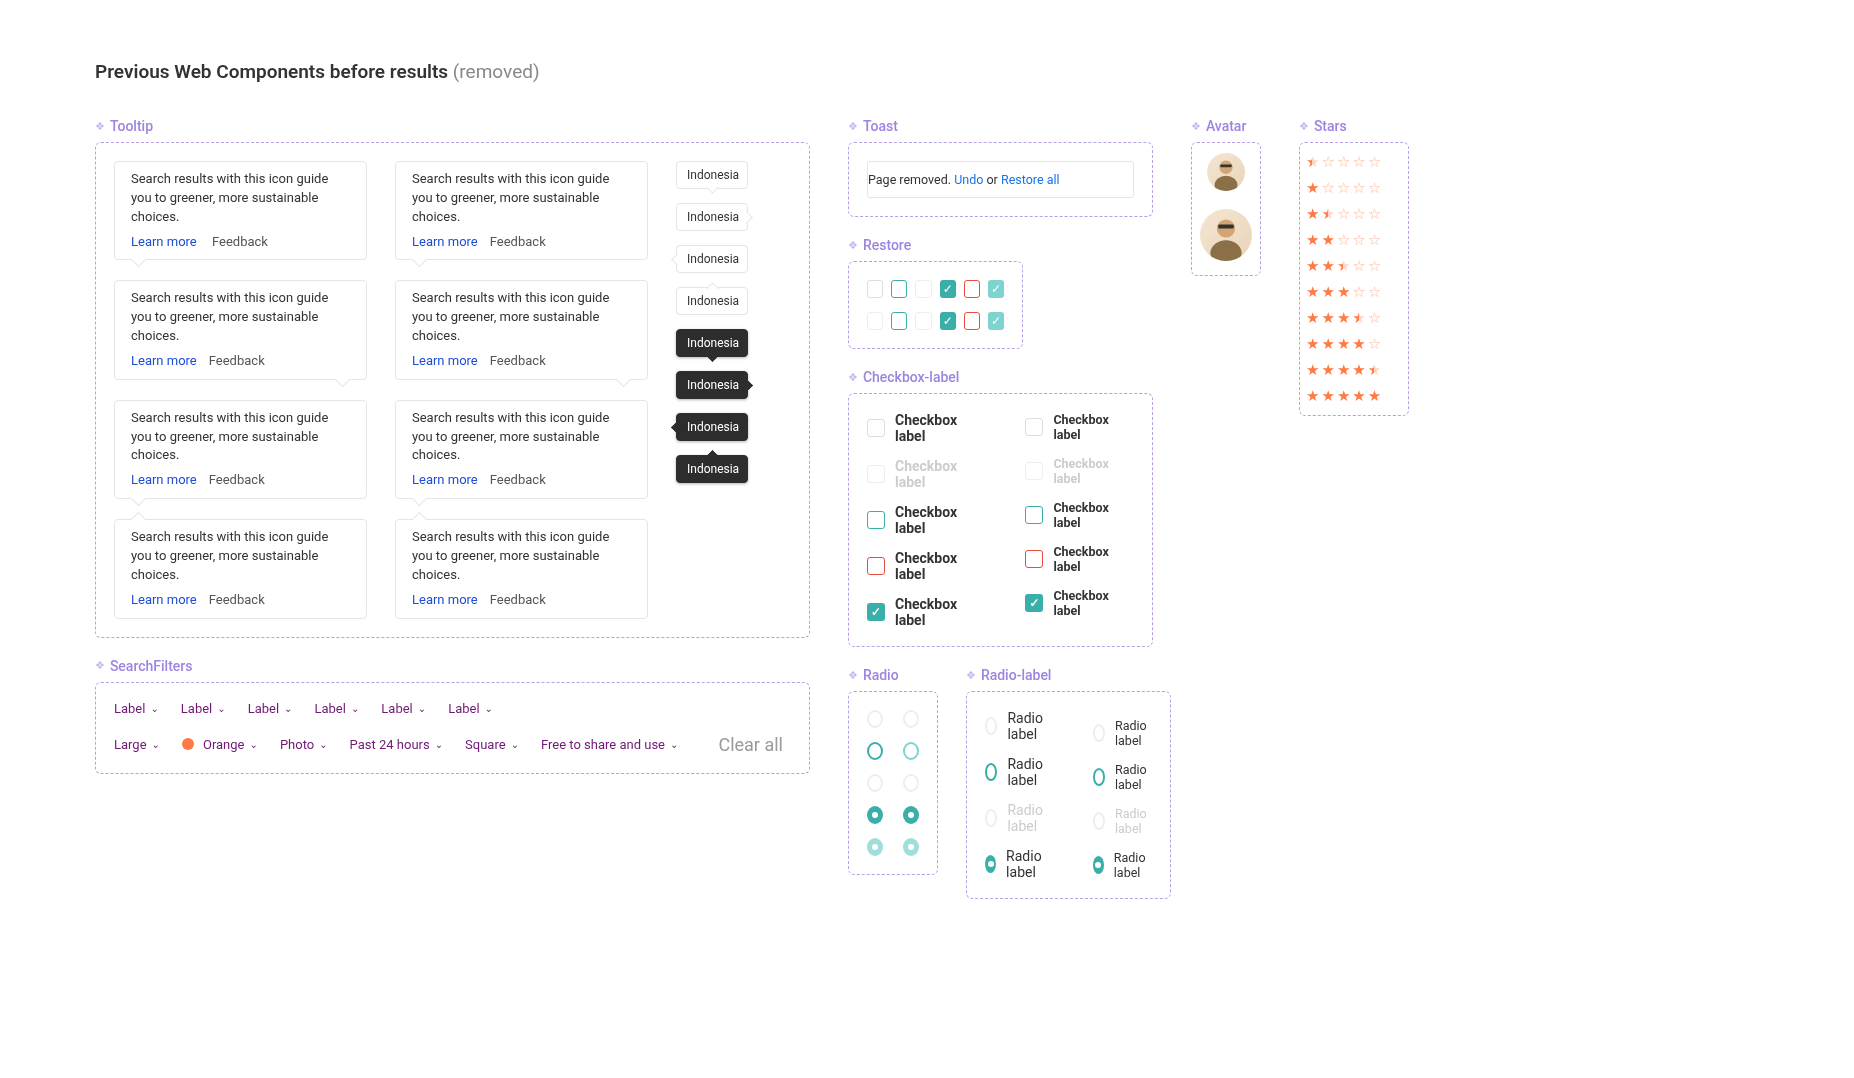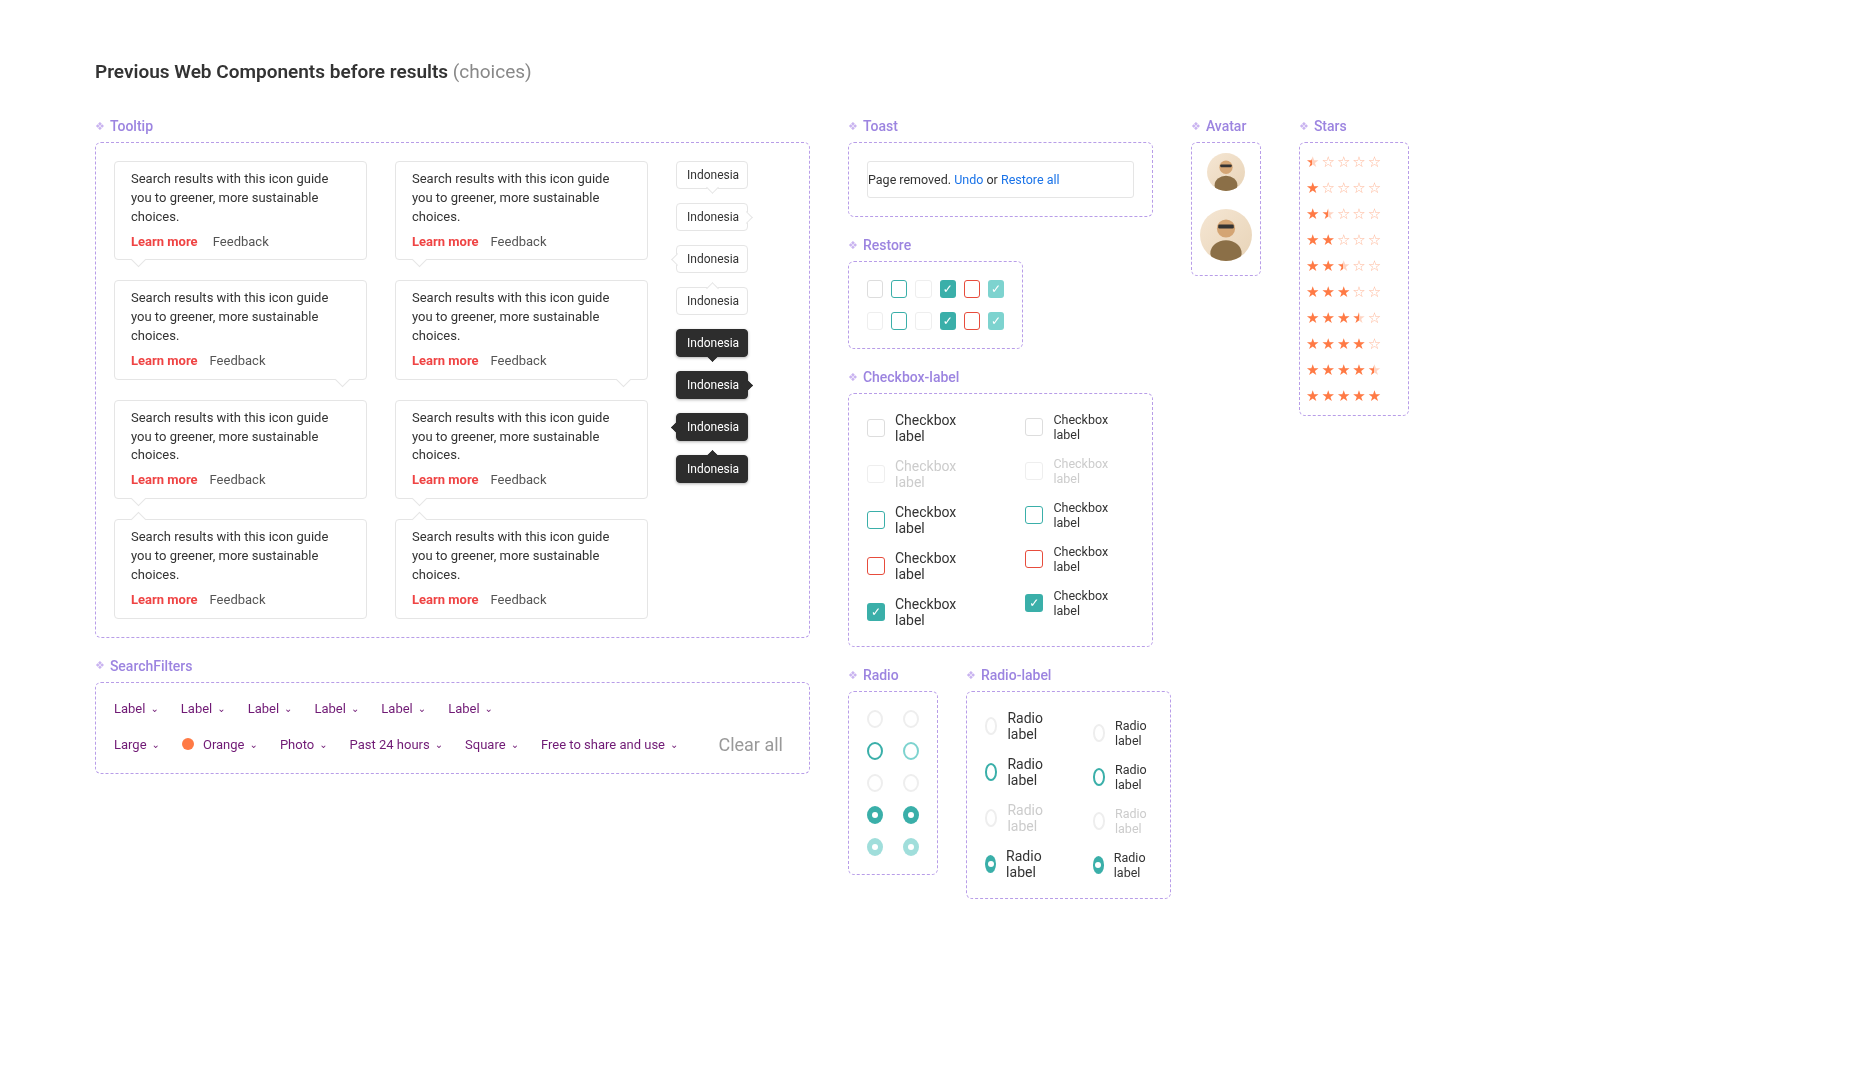--- a/index.html
+++ b/index.html
@@ -46,21 +46,21 @@
   background: #fff;
   border: 1px solid #e5e5e5;
   border-radius: 4px;
   padding: 8px 16px;
   font-size: 13px;
   line-height: 1.45;
   color: #333;
   position: relative;
 }
 .tooltip-card .links { margin-top: 6px; font-size: 13px; }
-.tooltip-card .lm { color: #ef4444; cursor: pointer; margin-right: 12px; font-weight: bold; }
+.tooltip-card .lm { color: #1d4ed8; cursor: pointer; margin-right: 12px; }
 .tooltip-card .fb { color: #555; }
 .tooltip-card.arrow-bl::after,
 .tooltip-card.arrow-br::after {
   content: ''; position: absolute; width: 10px; height: 10px;
   background: #fff; border-left: 1px solid #e5e5e5; border-bottom: 1px solid #e5e5e5;
   transform: rotate(-45deg); bottom: -6px;
 }
 .tooltip-card.arrow-bl::after { left: 18px; }
 .tooltip-card.arrow-br::after { right: 18px; }
 .tooltip-card.arrow-tl::before,
@@ -110,21 +110,21 @@
   font-size: 12px; color: #fff; cursor: pointer;
 }
 .cb.empty-gray { border: 1.5px solid #ddd; }
 .cb.empty-teal { border: 1.5px solid #3aafa9; }
 .cb.empty-light { border: 1.5px solid #eee; }
 .cb.empty-red { border: 1.5px solid #e74c3c; }
 .cb.checked-teal { background: #3aafa9; }
 .cb.checked-teal-light { background: #7dd3cf; }
 
 
-.cbl-grid { display: flex; gap: 40px; }
+.cbl-grid { display: flex; gap: 40px; font-weight: bold; }
 .cbl-col { display: flex; flex-direction: column; gap: 14px; }
 .cbl-item { display: flex; align-items: center; gap: 10px; font-size: 14px; color: #333; cursor: pointer; }
 .cbl-item.disabled { color: #ccc; }
 .cbl-item .cb { flex-shrink: 0; }
 .cbl-item.sm { font-size: 12.5px; }
 
 
 .avatar-col { display:flex; flex-direction:column; gap:18px; align-items:center; padding: 10px 4px 14px; }
 .avatar { border-radius:50%; background: linear-gradient(135deg,#f5e6d3 0%, #e8d4b8 100%); display:flex; align-items:center; justify-content:center; overflow: hidden; }
 .avatar.sm { width: 38px; height: 38px; }
@@ -156,21 +156,21 @@
 .rbl-item.disabled { color:#ccc; }
 
 .group { display: flex; flex-direction: column; }
 .right-row { display: flex; gap: 28px; }
 </style>
 </head>
 <body>
 
 <h1 class="page-title">
   <span>Previous Web Components before results</span>
-  <span class="sub">(choices)</span>
+  <span class="sub">(removed)</span>
 </h1>
 
 <div class="layout">
 
   <div class="col-left">
 
     <div class="group">
       <div class="section-label">
         <span class="diamond-icon">❖</span>
         <span>Tooltip</span>

